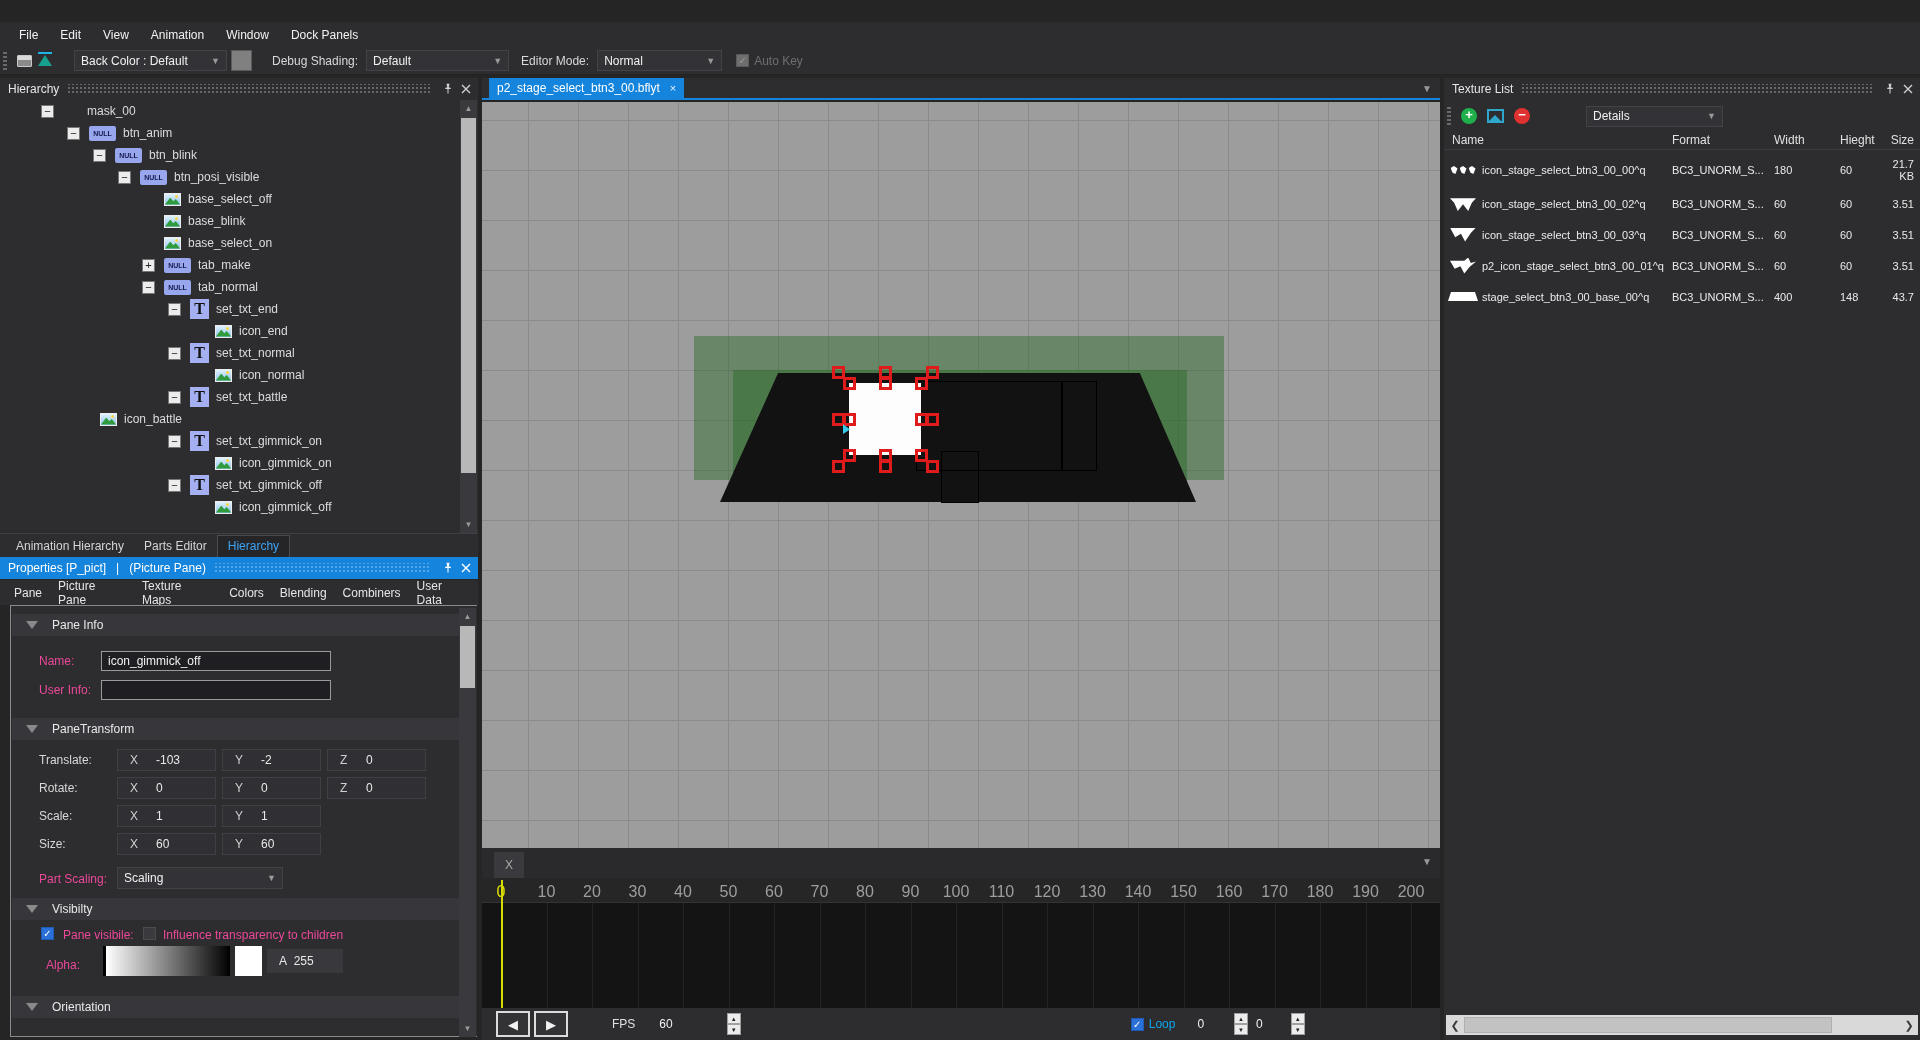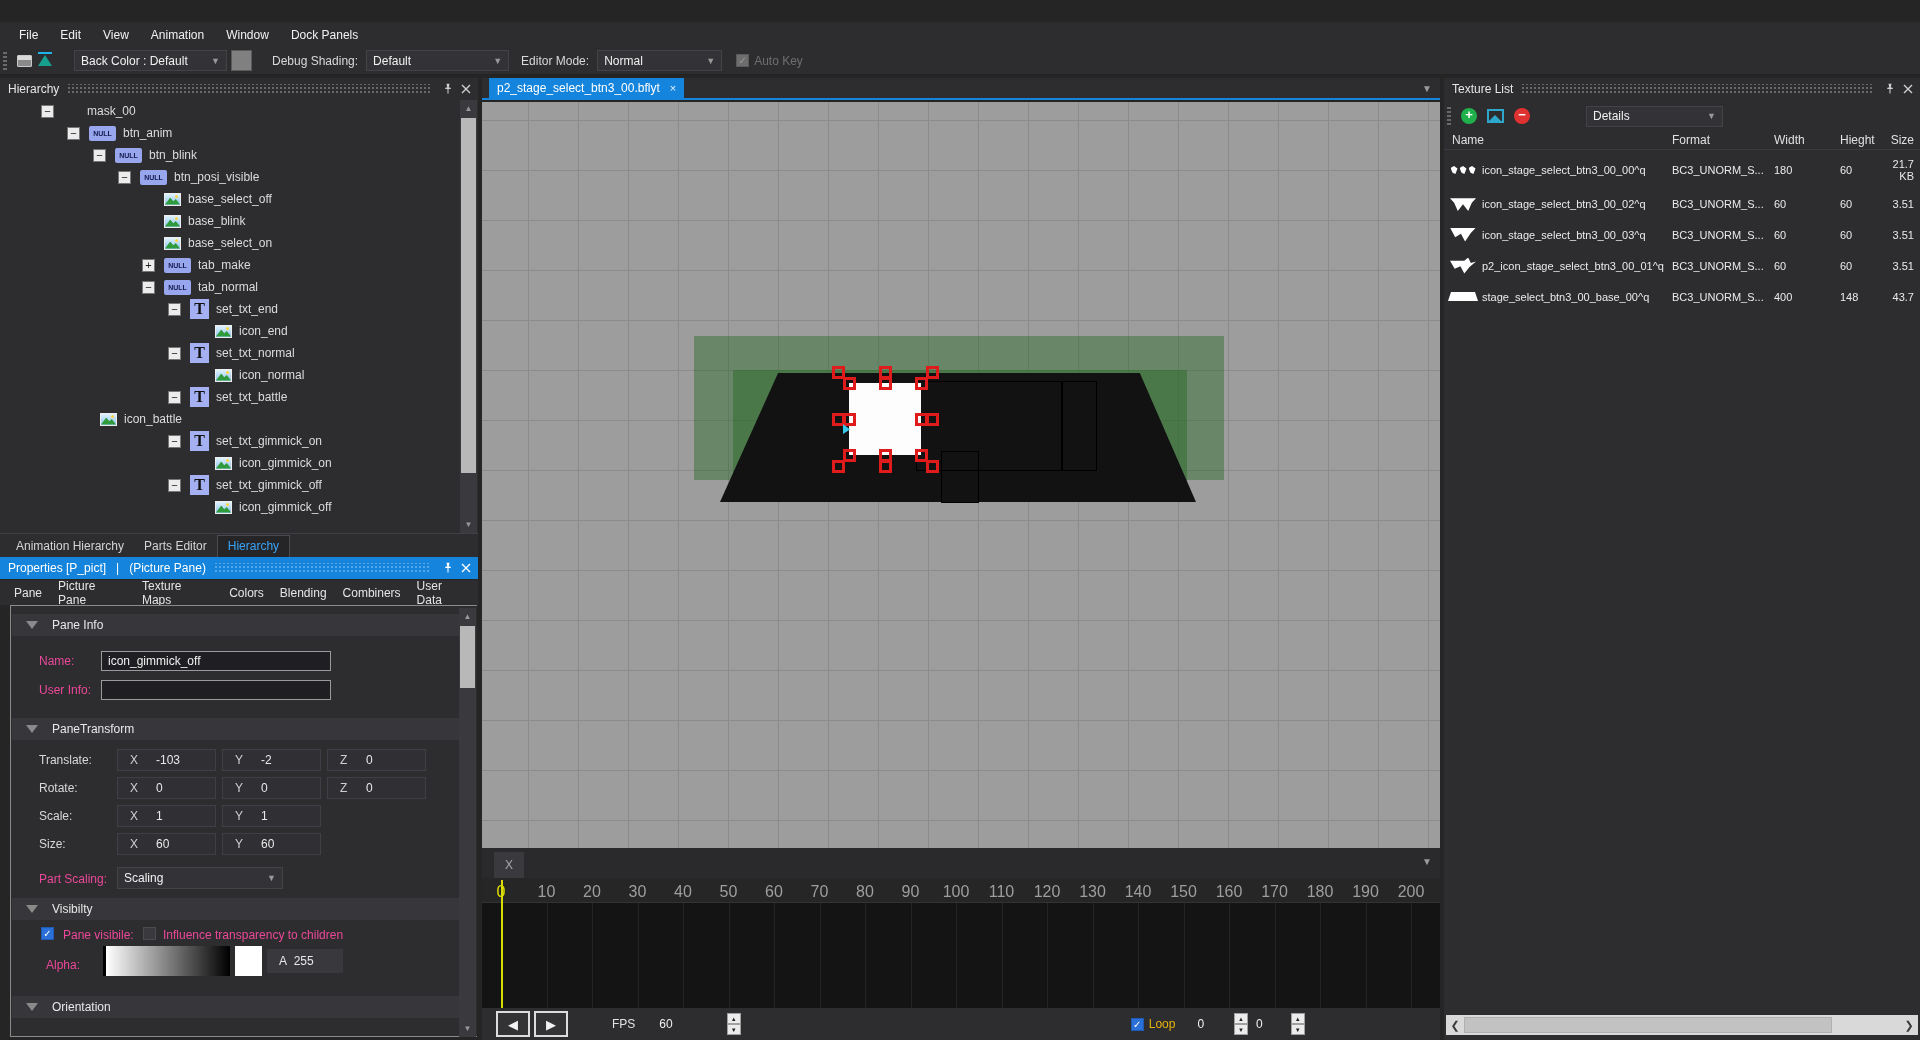--- a/index.html
+++ b/index.html
@@ -536,21 +536,21 @@
     <div class="playbar">
       <div class="pbtn" style="margin-left:14px">◀</div>
       <div class="pbtn">▶</div>
       <span style="margin-left:44px;color:#e0e0e0">FPS</span>
       <span style="margin-left:24px;color:#f0f0f0">60</span>
       <div class="stepper" style="margin-left:54px">
           <span>▲</span>
           <span>▼</span>
         </div>
       <span class="cb on" style="margin-left:390px">✓</span>
-      <span style="color:#eab308">Loop</span>
+      <span style="color:#0ea5e9">Loop</span>
       <span style="margin-left:22px;color:#f0f0f0">0</span>
       <div class="stepper" style="margin-left:30px">
           <span>▲</span>
           <span>▼</span>
         </div>
       <span style="margin-left:8px;color:#f0f0f0">0</span>
       <div class="stepper" style="margin-left:28px">
           <span>▲</span>
           <span>▼</span>
         </div>

